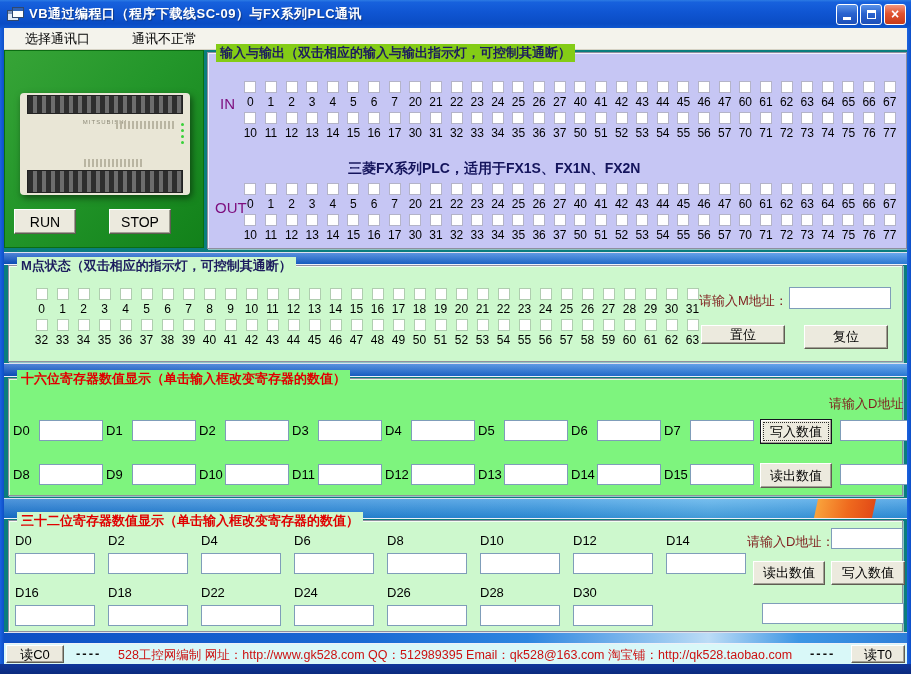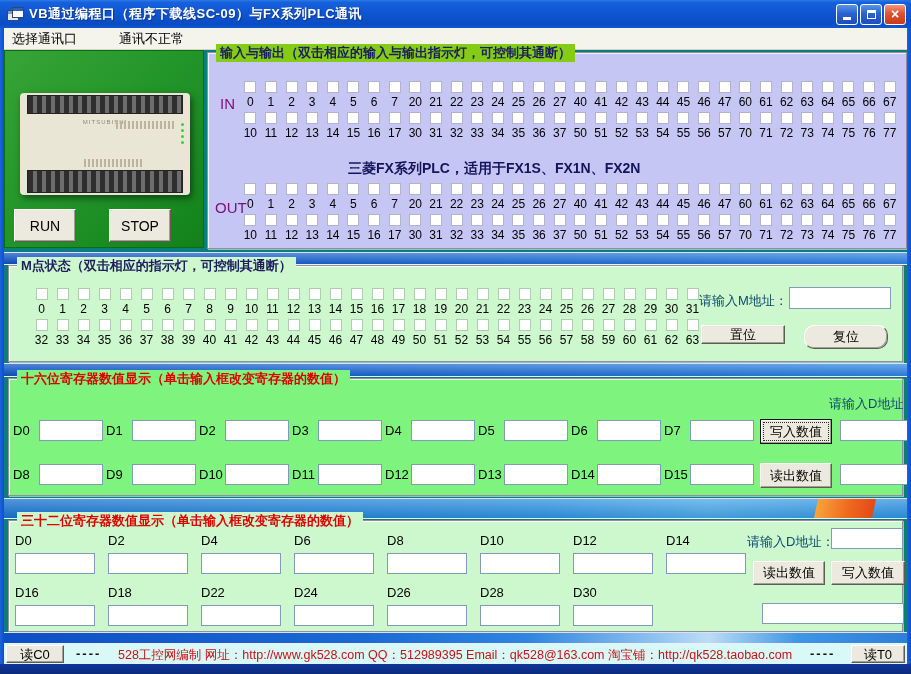--- a/index.html
+++ b/index.html
@@ -31,21 +31,21 @@
   .border-l,.border-r { position:absolute; top:28px; bottom:0; width:4px; background:linear-gradient(90deg,#1b63e0,#0d4fc8); z-index:5; }
   .border-l { left:0; } .border-r { right:0; }
   .border-b { position:absolute; left:0; right:0; bottom:0; height:10px; background:linear-gradient(180deg,#10369a,#0b2a7e); z-index:5; }
 
   
   .client { position:absolute; left:4px; top:28px; width:903px; height:636px; background:#0a7d7d; }
 
   .menubar { position:absolute; left:0; top:0; width:903px; height:22px; background:#f4f3ec;
     border-bottom:1px solid #d6d2c4; display:flex; align-items:center; }
   .menu-item { font-size:13px; color:#000; padding:2px 8px; cursor:default; }
-  .menu-item:first-child { margin-left:0;font-family:Liberation Mono, monospace; }
+  .menu-item:first-child { margin-left:13px;font-family:Liberation Mono, monospace; }
   .menu-item + .menu-item { margin-left:26px; }
 
   
   .photo { position:absolute; left:0; top:22px; width:200px; height:198px;
     background:linear-gradient(135deg,#37a437 0%,#23962a 45%,#12811a 100%); border:1px solid #0b6d12; }
   .device { position:absolute; left:15px; top:42px; width:170px; height:102px; background:#e9e6d6;
     border-radius:4px; box-shadow:2px 3px 7px rgba(0,0,0,.5); }
   .term { position:absolute; left:7px; right:7px; height:19px;
     background:repeating-linear-gradient(90deg,#2e2e2e 0 5px,#6d6d6d 5px 9px); border:1px solid #222; }
   .term.top { top:2px; } .term.bot { bottom:2px; height:23px; }
@@ -57,21 +57,21 @@
   .vents.low { top:auto; bottom:28px; left:64px; right:auto; }
   .leds { position:absolute; right:6px; top:30px; display:flex; flex-direction:column; gap:3px; }
   .leds i { width:3px; height:3px; background:#39d139; border-radius:50%; }
 
   
   .btn { font-family:"Liberation Sans","DejaVu Sans",sans-serif; font-size:13px; color:#000; background:#eceade;
     border:1px solid; border-color:#ffffff #5f5d52 #5f5d52 #ffffff; box-shadow:inset -1px -1px 0 #a2a095;
     cursor:pointer; text-align:center; padding:0; }
   .btn.focused { border:1px solid #14141e; box-shadow:inset -1px -1px 0 #a2a095, inset 1px 1px 0 #ffffff;
     outline:1px dotted #2c2c2c; outline-offset:-4px; }
-  .photo .btn { position:absolute; width:62px; height:33px; font-size:14px; }
+  .photo .btn { position:absolute; width:62px; height:25px; font-size:14px; }
   .btn-run { left:9px; top:158px; } .btn-stop { left:104px; top:158px; }
 
   
   .groupbox { position:absolute; border:1px solid #8f8f9e; box-shadow:inset 1px 1px 0 rgba(255,255,255,.75), 1px 1px 0 rgba(255,255,255,.55); }
   .legend { position:absolute; top:-9px; left:8px; padding:0 4px; font-size:13px; font-weight:bold; white-space:nowrap; }
 
   .io-panel { left:203px; top:24px; width:700px; height:197px; background:#c6c6f4; }
   .io-panel .legend { background:#84cc16; color:#1c1c5e; }
   .io-side-label { position:absolute; font-size:15px; font-weight:normal; color:#7d0d7d; }
   .io-side-label.in { left:12px; top:42px; }
@@ -82,27 +82,27 @@
 
   .grid-row { display:grid; align-items:center; }
   .grid-row.leds-row { height:15px; } .grid-row.nums-row { height:16px; }
   .cell { text-align:center; font-size:12px; color:#000; line-height:1; }
   .led { display:inline-block; width:12px; height:12px; background:#fff; border:1px solid #b4b4c8; vertical-align:middle; cursor:pointer; }
 
   .m-panel { left:4px; top:237px; width:895px; height:97px; background:#cdf8cd; }
   .m-panel .legend { background:#cdf8cd; color:#1c1c5e; }
   .m-panel .led { border-color:#b0cdb0; }
   .m-grid { position:absolute; left:22px; top:20px; width:672px; }
-  .field-label { position:absolute; font-size:13px; color:#0c4a6e; white-space:nowrap; }
+  .field-label { position:absolute; font-size:13px; color:#7f1d1d; white-space:nowrap; }
   .tbox { background:#fff; border:1px solid #7f9db9; font-size:13px; padding:1px 3px;
     font-family:"Liberation Sans","DejaVu Sans",sans-serif; }
   .m-addr-label { left:690px; top:26px; }
   .m-addr-input { position:absolute; left:780px; top:21px; width:102px; height:22px; }
   .btn-set { position:absolute; left:692px; top:59px; width:84px; height:19px; }
-  .btn-reset { position:absolute; left:795px; top:59px; width:84px; height:24px;border-radius:10px; }
+  .btn-reset { position:absolute; left:795px; top:59px; width:84px; height:24px; }
 
   .reg16-panel { left:4px; top:350px; width:895px; height:118px; background:#7ef47e; }
   .reg16-panel .legend { background:#7ef47e; color:#e00000; }
   .reg16-row { position:absolute; left:4px; display:flex; height:22px; }
   #reg16-row1 { top:40px; } #reg16-row2 { top:84px; }
   .reg16-unit { width:93px; display:flex; align-items:center; }
   .dlabel { font-size:13px; color:#000; width:26px; flex:none; }
   .reg16-input { width:64px; height:21px; flex:none; }
   .d16-addr-label { left:820px; top:16px; }
   .btn-write16 { position:absolute; left:751px; top:40px; width:72px; height:25px; }

